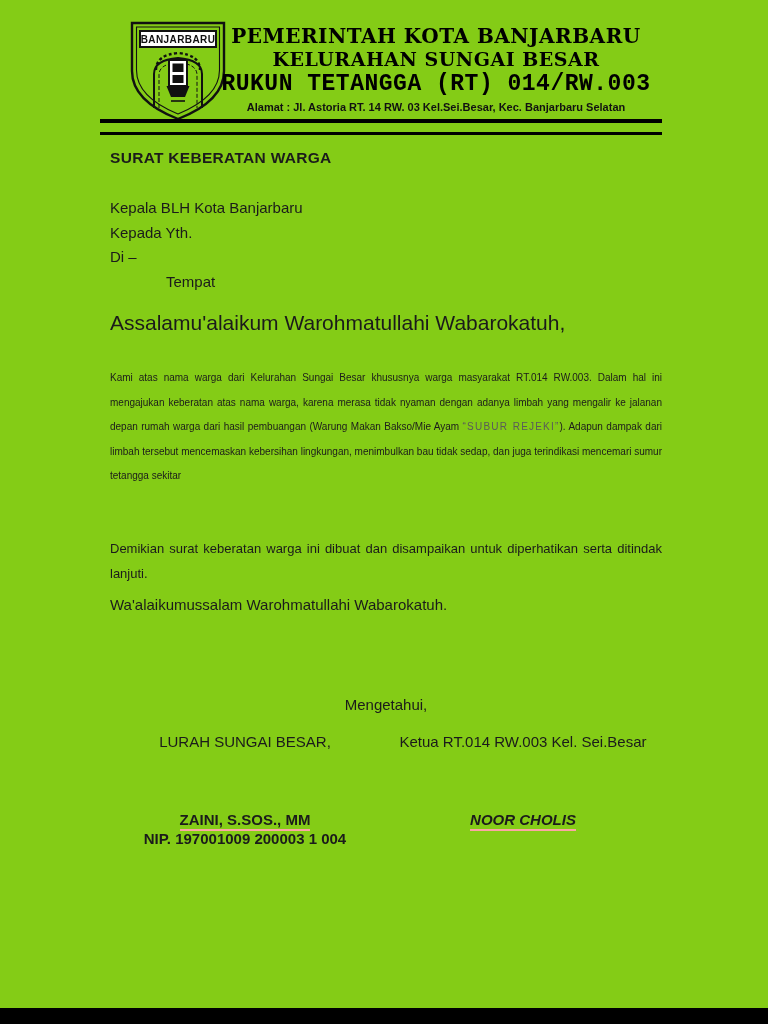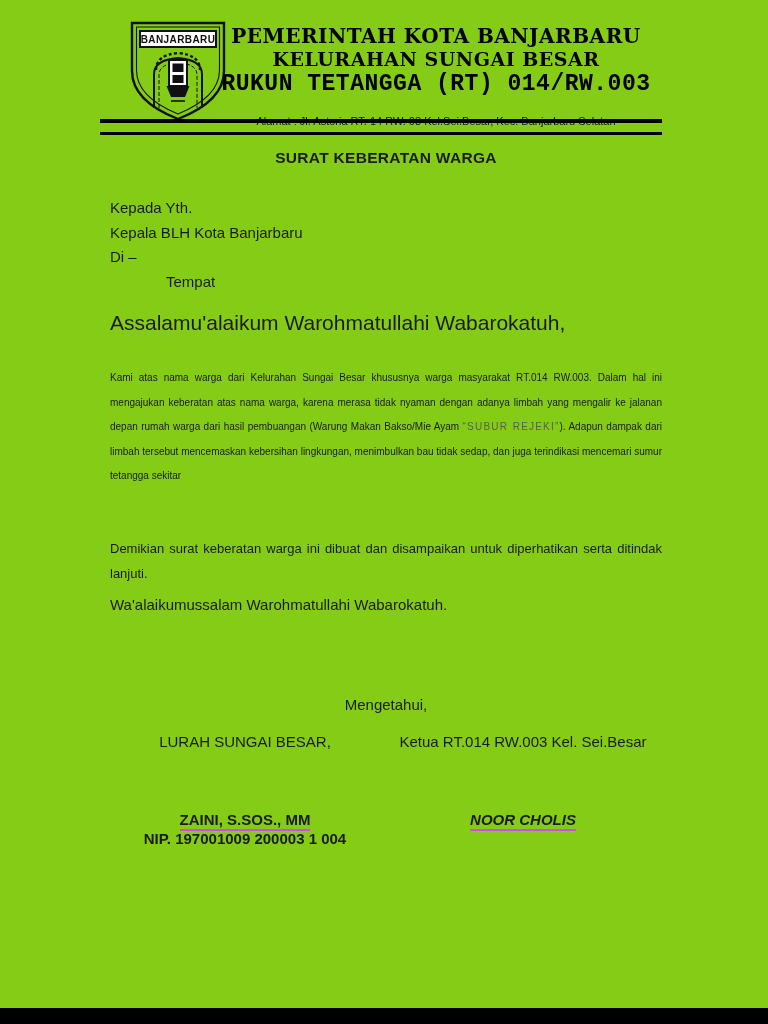--- a/index.html
+++ b/index.html
@@ -10,43 +10,43 @@
     overflow:hidden;
     font-family:"Liberation Sans",sans-serif;
     color:#1b1b1b;
   }
   
   .logo{position:absolute;left:126px;top:18px;width:104px;height:106px;}
   .lh-text{position:absolute;left:210px;top:24px;width:452px;text-align:center;color:#000;}
   .lh-line1{font-family:"DejaVu Serif",serif;font-weight:bold;font-size:20px;line-height:24px;letter-spacing:.5px;}
   .lh-line2{font-family:"DejaVu Serif",serif;font-weight:bold;font-size:19px;line-height:23px;letter-spacing:.5px;}
   .lh-line3{font-family:Liberation Mono, monospace;font-weight:bold;font-size:23px;line-height:27px;letter-spacing:.5px;}
-  .lh-addr{font-size:11px;line-height:15px;margin-top:16px;color:#111;}
+  .lh-addr{font-size:11px;line-height:15px;margin-top:2px;color:#111;font-weight:bold;}
   .divider{position:absolute;left:100px;top:119px;width:562px;height:9px;
     border-top:4px solid #000;border-bottom:3px solid #000;}
   
-  .title{position:absolute;left:110px;top:149px;width:552px;text-align:center;
+  .title{position:absolute;left:110px;top:149px;width:552px;text-align:left;
     font-weight:bold;font-size:15.5px;letter-spacing:.3px;}
   .recipient{position:absolute;left:110px;top:196px;width:400px;font-size:15px;line-height:24.5px;}
   .indent{padding-left:56px;}
   .salutation{position:absolute;left:110px;top:311px;width:552px;font-size:21px;}
   .para1{position:absolute;left:110px;top:356px;width:552px;font-size:10px;line-height:24.6px;
     text-align:justify;text-align-last:left;}
   .quoted{color:#5a5a5a;letter-spacing:1.2px;}
   .para2{position:absolute;left:110px;top:524px;width:552px;font-size:13px;line-height:24.6px;
     text-align:justify;text-align-last:left;}
   .closing{position:absolute;left:110px;top:596px;width:552px;font-size:15px;}
   
   .dateline{position:absolute;left:110px;top:668px;width:552px;text-align:center;font-size:15px;}
   .ackline{position:absolute;left:110px;top:696px;width:552px;text-align:center;font-size:15px;}
   .sig-title-left{position:absolute;left:110px;top:733px;width:270px;text-align:center;font-size:15px;}
   .sig-title-right{position:absolute;left:380px;top:733px;width:286px;text-align:center;font-size:15px;}
   .sig-name-left{position:absolute;left:110px;top:811px;width:270px;text-align:center;font-size:15px;font-weight:bold;}
   .sig-name-right{position:absolute;left:380px;top:811px;width:286px;text-align:center;font-size:15px;font-weight:bold;font-style:italic;}
-  .uline{display:inline-block;border-bottom:2px solid #d946ef;padding-bottom:1px;}
+  .uline{display:inline-block;border-bottom:2px solid #fca5a5;padding-bottom:1px;}
   .sig-nip{position:absolute;left:110px;top:830px;width:270px;text-align:center;font-size:15px;font-weight:bold;}
   
   .bottom-bar{position:absolute;left:0;bottom:0;width:768px;height:16px;background:#000;}
 </style>
 </head>
 <body>
 
 <div class="page">
 
   <div class="logo">
@@ -76,22 +76,22 @@
     <div class="lh-line2">KELURAHAN SUNGAI BESAR</div>
     <div class="lh-line3">RUKUN TETANGGA (RT) 014/RW.003</div>
     <div class="lh-addr">Alamat : Jl. Astoria RT. 14 RW. 03 Kel.Sei.Besar, Kec. Banjarbaru Selatan</div>
   </div>
 
   <div class="divider"></div>
 
   <div class="title">SURAT KEBERATAN WARGA</div>
 
   <div class="recipient">
+    <div>Kepala BLH Kota Banjarbaru</div>
     <div>Kepada Yth.</div>
-    <div>Kepala BLH Kota Banjarbaru</div>
     <div>Di –</div>
     <div class="indent">Tempat</div>
   </div>
 
   <div class="salutation">Assalamu'alaikum Warohmatullahi Wabarokatuh,</div>
 
   <p class="para1"><span>Kami atas nama warga dari Kelurahan Sungai Besar khususnya warga masyarakat RT.014 RW.003. Dalam hal ini mengajukan keberatan atas nama warga, karena merasa tidak nyaman dengan adanya limbah yang mengalir ke jalanan depan rumah warga dari hasil pembuangan (Warung Makan Bakso/Mie Ayam </span><span class="quoted">“SUBUR REJEKI”</span><span>). Adapun dampak dari limbah tersebut mencemaskan kebersihan lingkungan, menimbulkan bau tidak sedap, dan juga terindikasi mencemari sumur tetangga sekitar</span></p>
 
   <p class="para2">Demikian surat keberatan warga ini dibuat dan disampaikan untuk diperhatikan serta ditindak lanjuti.</p>
 

